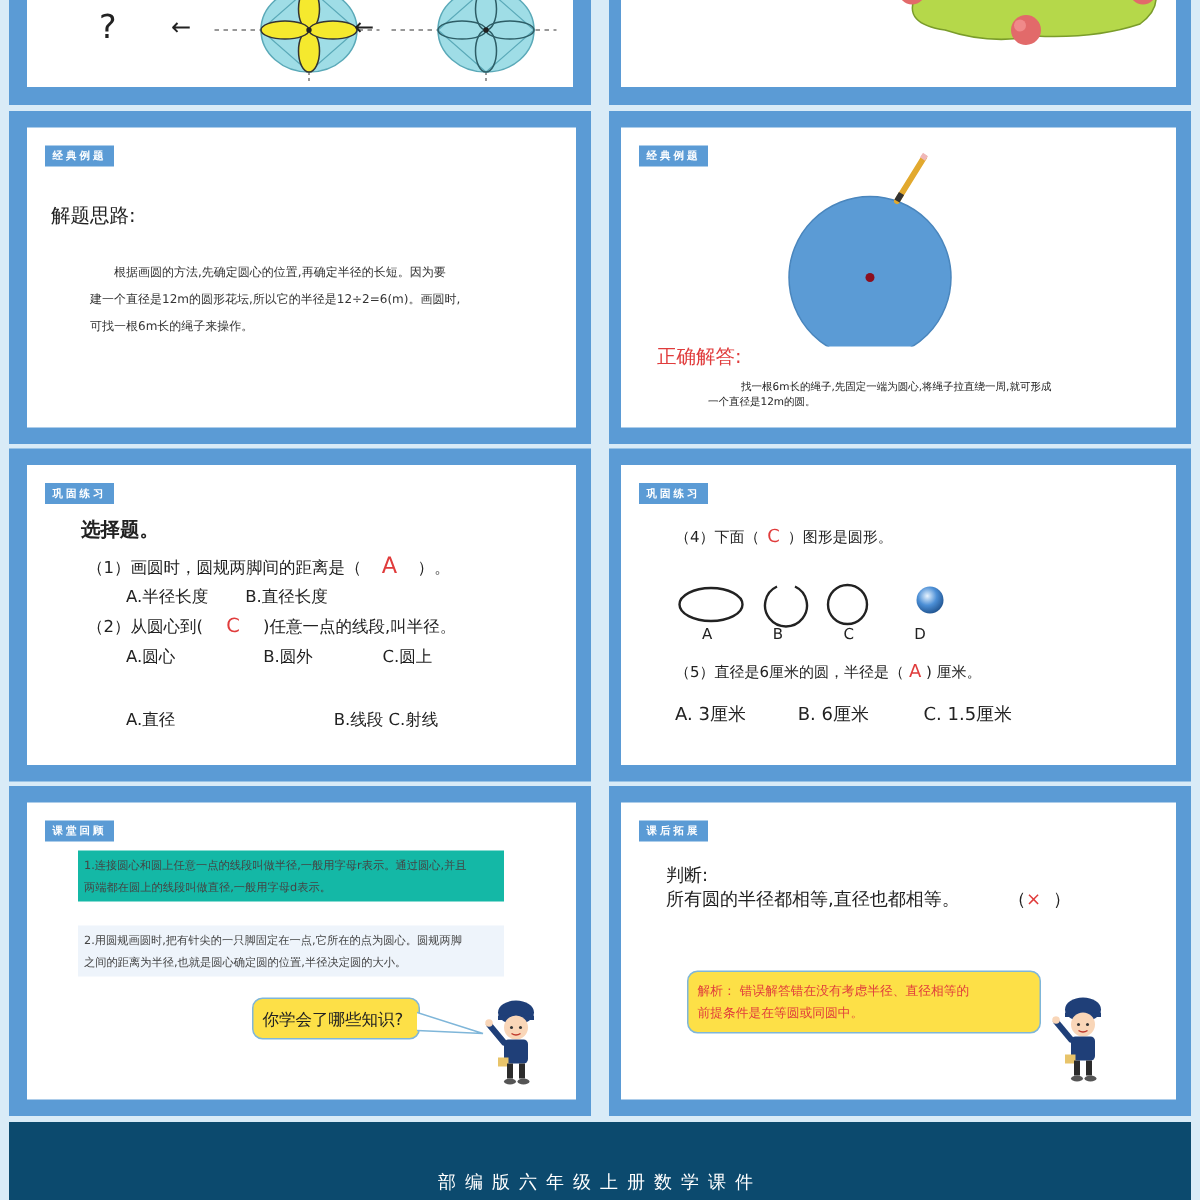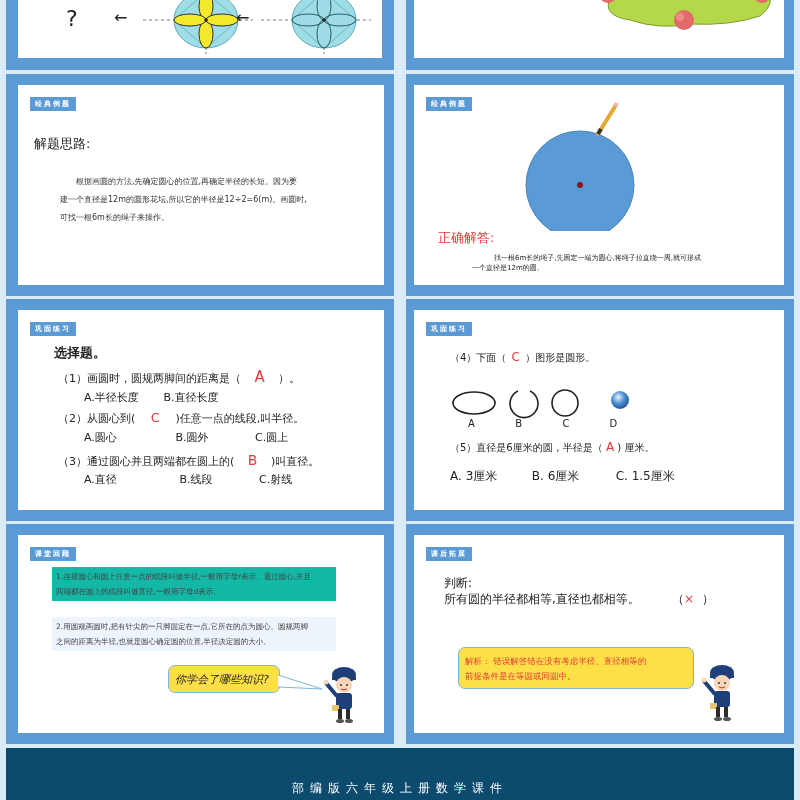--- a/index.html
+++ b/index.html
@@ -164,28 +164,23 @@
     <span>（2）从圆心到(</span>
     <span class="red" style="font-size:13px; padding:0 12px;">C</span>
     <span>)任意一点的线段,叫半径。</span>
   </div>
   <div class="abs opt-line" style="left:66px; top:120px;">
     <span style="display:inline-block; width:88px;">A.圆心</span>
     <span style="display:inline-block; width:76px;">B.圆外</span>
     <span>C.圆上</span>
   </div>
 
-  <div class="abs q-line" style="left:40px; top:142px;">
-    <span>（3）通过圆心并且两端都在圆上的(</span>
-    <span class="red" style="font-size:14px; padding:0 10px;">B</span>
-    <span>)叫直径。</span>
-  </div>
   <div class="abs opt-line" style="left:66px; top:162px;">
     <span style="display:inline-block; width:92px;">A.直径</span>
-    <span style="display:inline-block; width:76px;">B.线段</span>
+    <span style="display:inline-block; width:76px;text-align:right;">B.线段</span>
     <span>C.射线</span>
   </div>
 </div>
 
 <div class="frame" style="left:406px; top:299px; width:388px; height:222px;"></div>
 <div class="slide" style="left:414px; top:310px; width:370px; height:200px;">
   <div class="tag">巩固练习</div>
 
   <div class="abs q-line" style="left:36px; top:40px; font-size:10px;">
     <span>（4）下面（</span>
@@ -230,21 +225,21 @@
   <div class="tag">课堂回顾</div>
   <div class="note-box" style="left:34px; top:32px; width:284px; background:#14b8a6;">
     <div>1.连接圆心和圆上任意一点的线段叫做半径,一般用字母r表示。通过圆心,并且</div>
     <div>两端都在圆上的线段叫做直径,一般用字母d表示。</div>
   </div>
   <div class="note-box" style="left:34px; top:82px; width:284px; background:#eef4fb;">
     <div>2.用圆规画圆时,把有针尖的一只脚固定在一点,它所在的点为圆心。圆规两脚</div>
     <div>之间的距离为半径,也就是圆心确定圆的位置,半径决定圆的大小。</div>
   </div>
   <div class="bubble" style="left:150px; top:130px; width:112px; height:28px;">
-    <span class="abs" style="left:6px; top:6px; font-size:11px; white-space:nowrap;font-style:italic;">你学会了哪些知识?</span>
+    <span class="abs" style="left:6px; top:6px; font-size:11px; white-space:nowrap;">你学会了哪些知识?</span>
   </div>
   <svg class="abs" style="left:260px; top:138px;" width="46" height="20" viewBox="0 0 46 20">
     <path d="M0,2 L44,16 L0,14" fill="#fff" stroke="#7fb6d9" stroke-width="1"></path>
   </svg>
   <svg class="abs" style="left:304px; top:130px;" width="40" height="60" viewBox="0 0 40 60">
     <ellipse cx="22" cy="10" rx="12" ry="8" fill="#1f3f78"></ellipse>
     <rect x="10" y="12" width="24" height="3" fill="#1f3f78"></rect>
     <circle cx="22" cy="20" r="8" fill="#f9d6b8"></circle>
     <circle cx="19" cy="20" r="1" fill="#333"></circle>
     <circle cx="25" cy="20" r="1" fill="#333"></circle>

